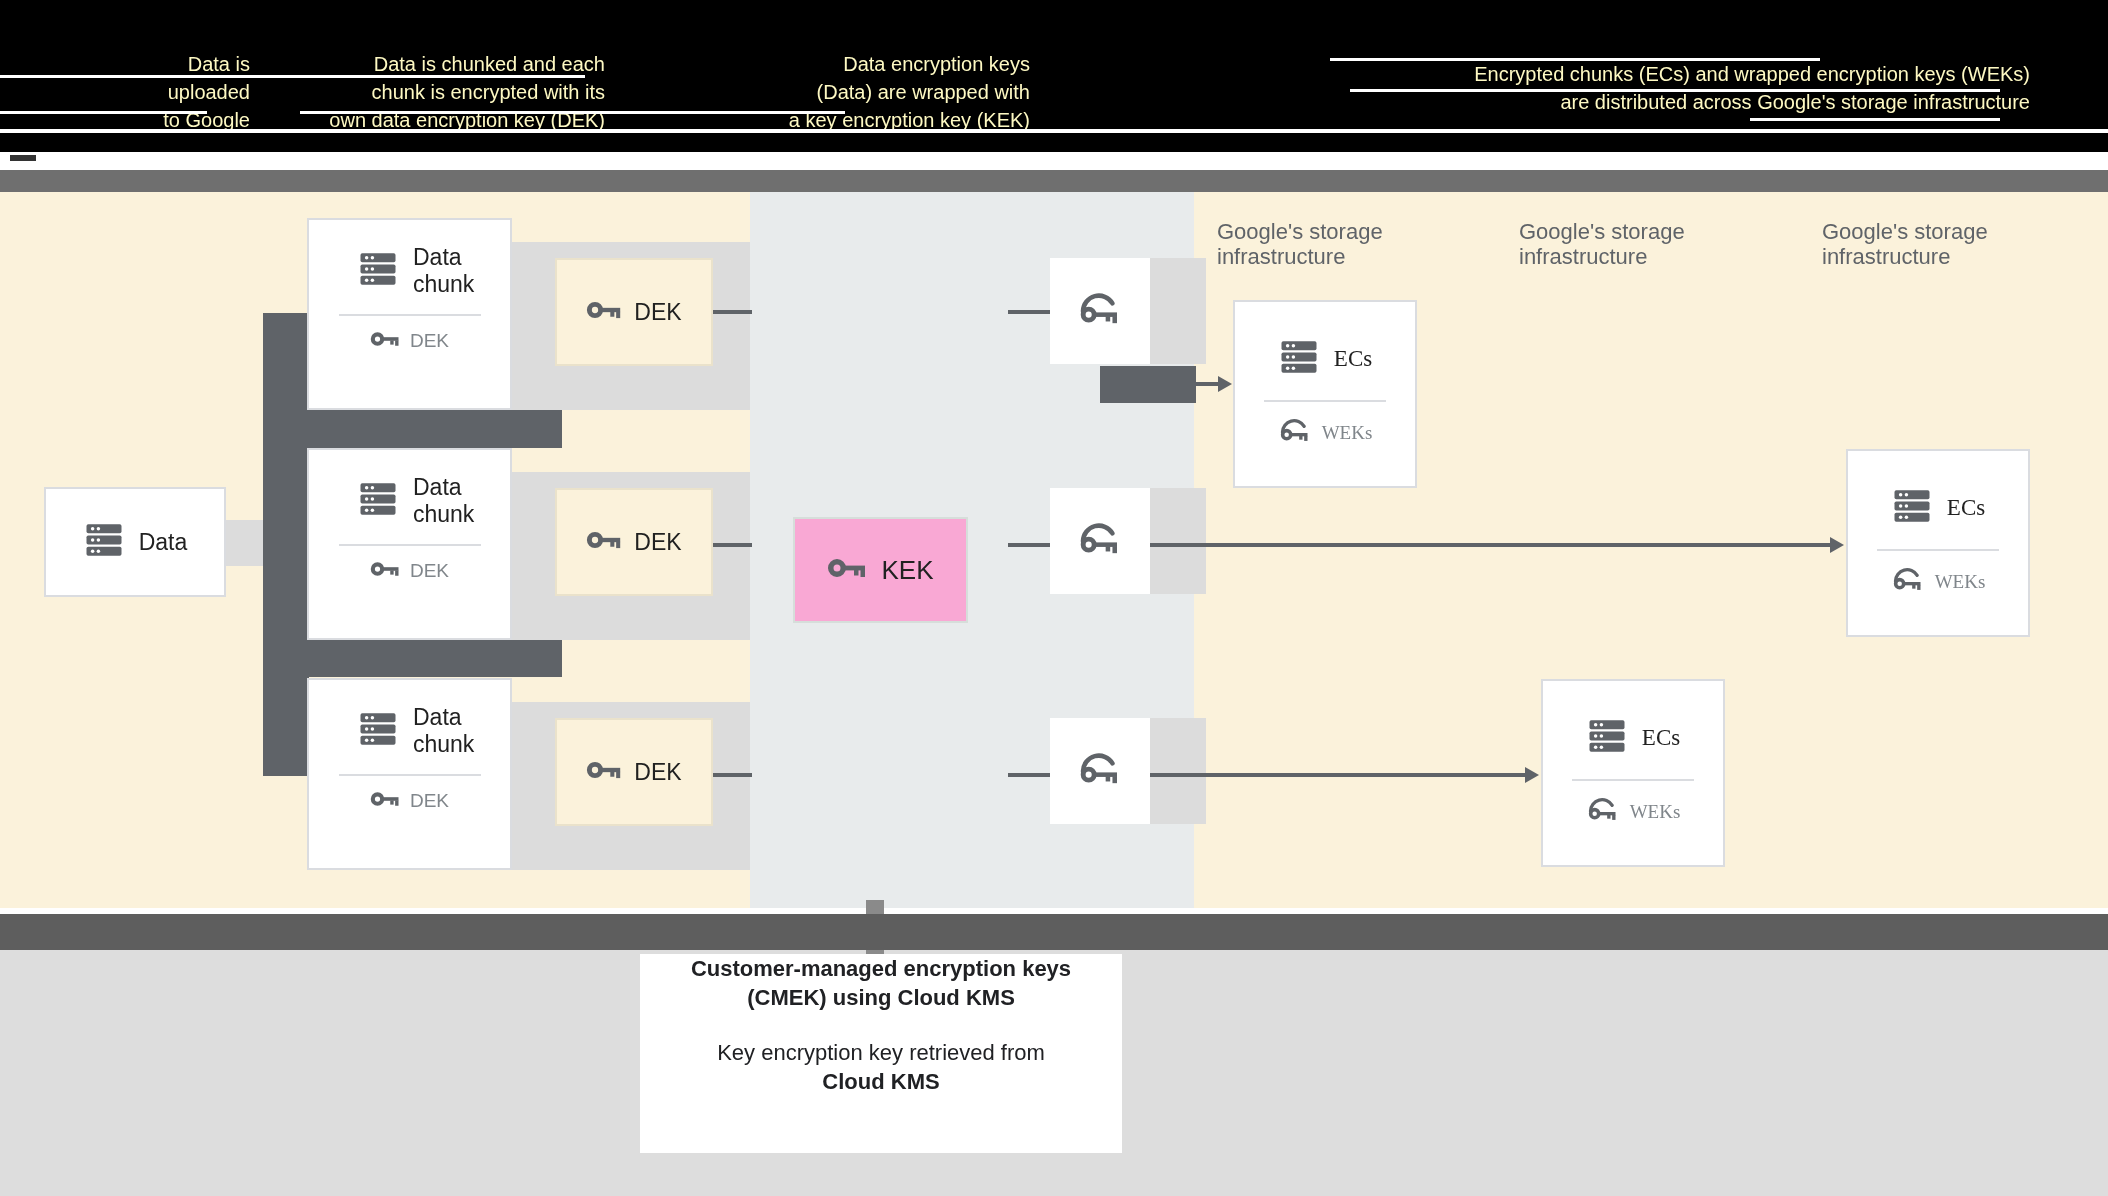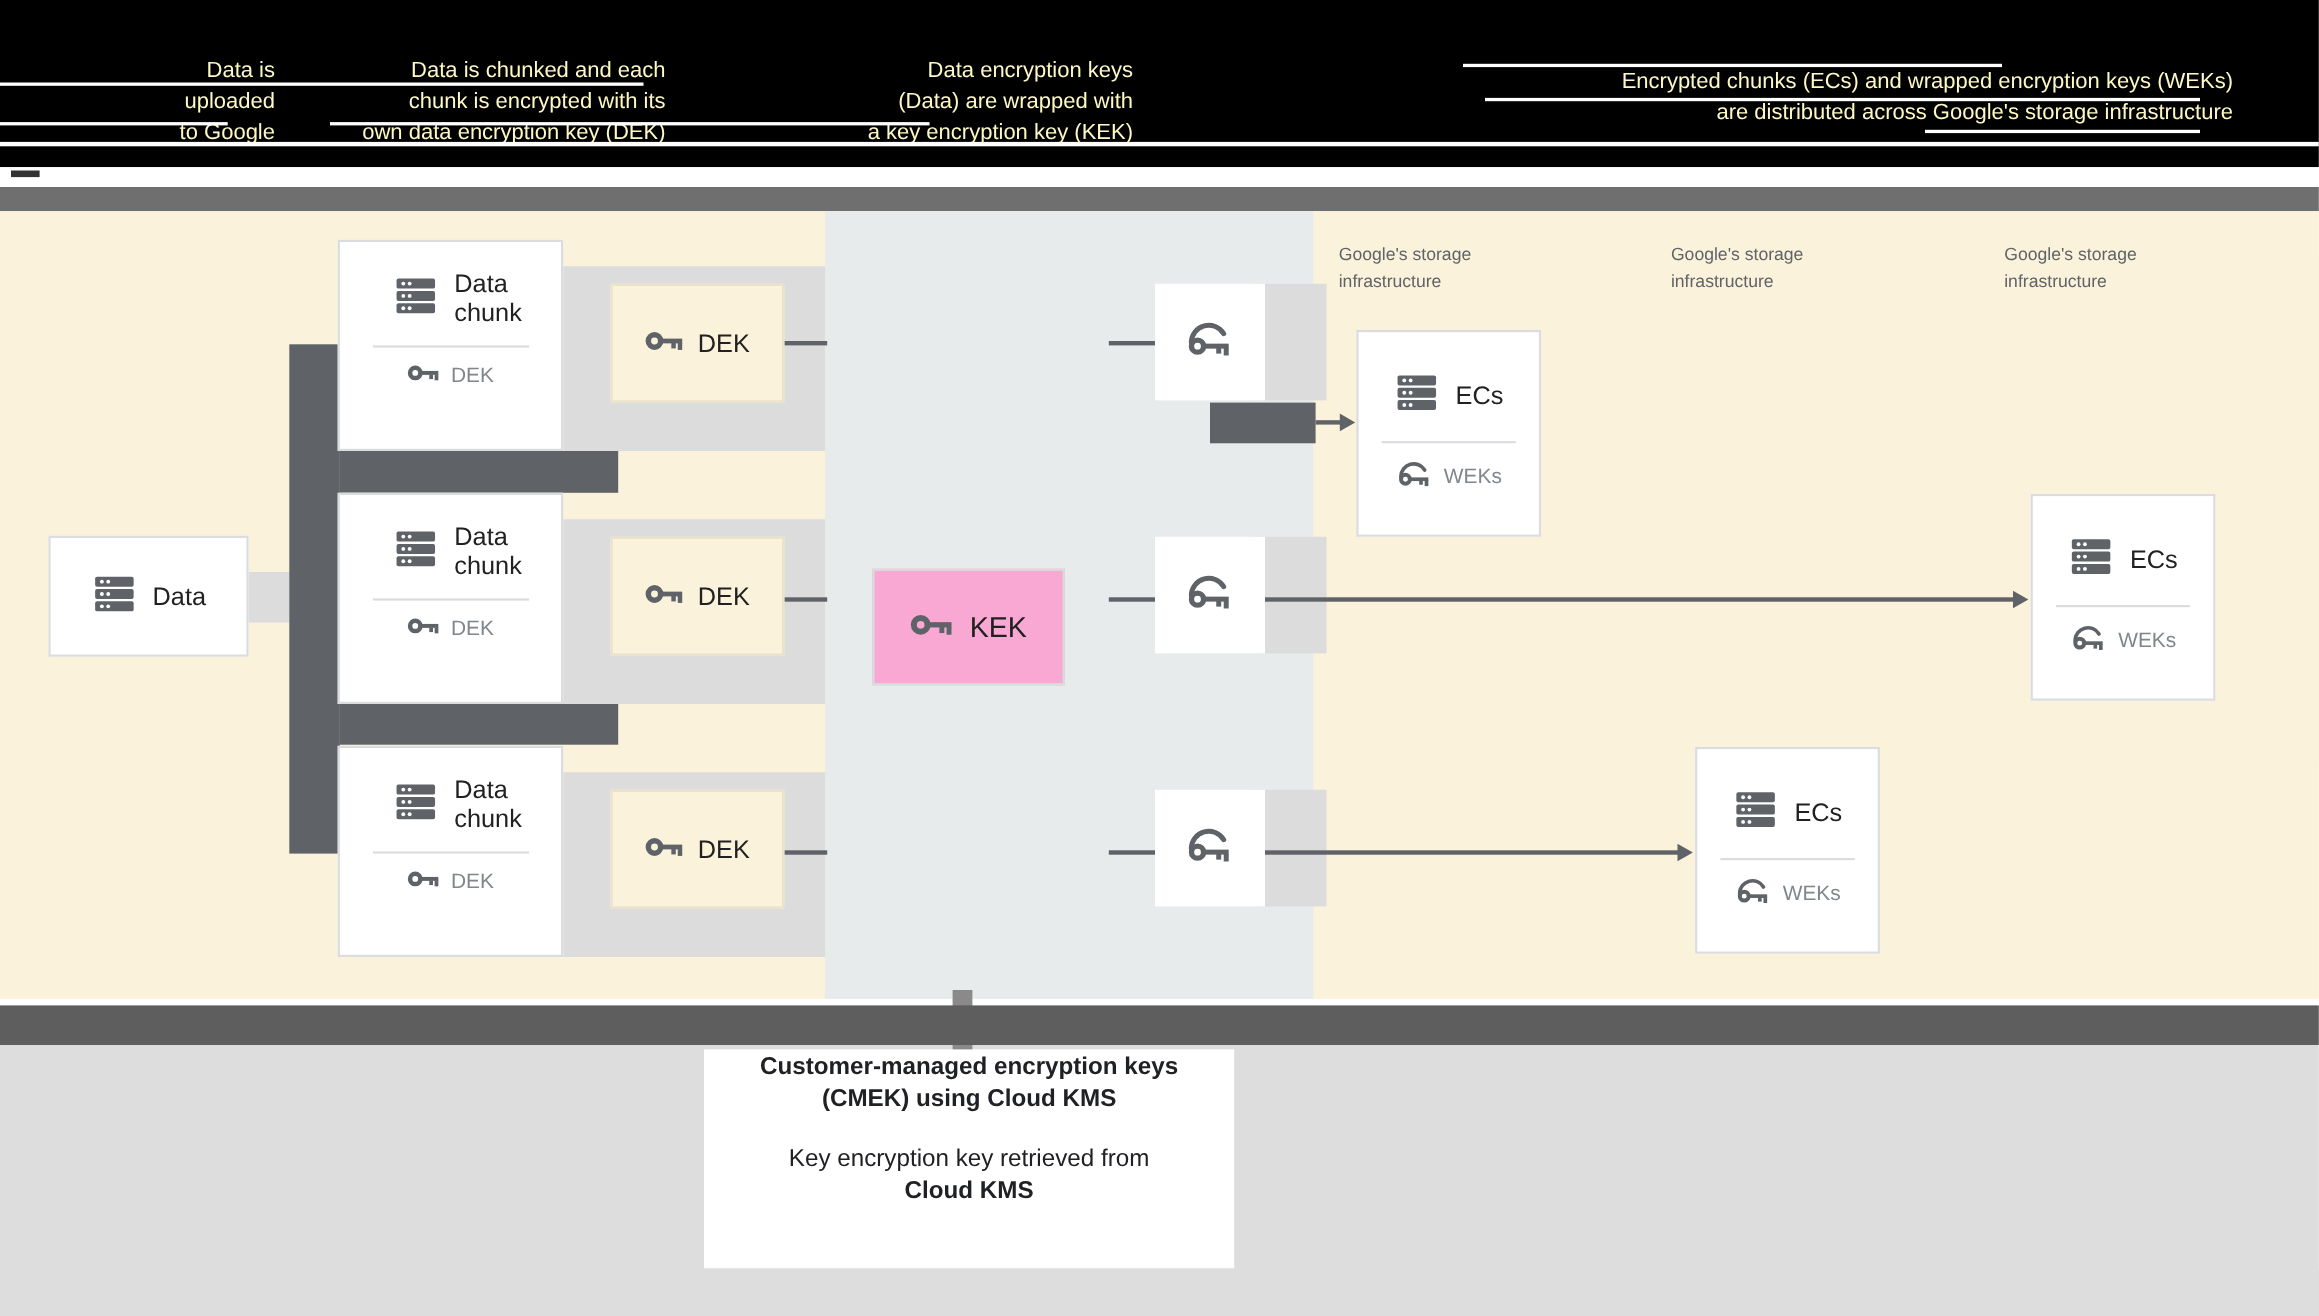--- a/index.html
+++ b/index.html
@@ -34,32 +34,32 @@
   .arrowhead{width:0;height:0;border-top:8px solid transparent;border-bottom:8px solid transparent;border-left:14px solid #5F6368;}
   
   .wbox{background:#ffffff;border:2px solid #DADCE0;box-sizing:border-box;}
   .databox{left:44px;top:487px;width:182px;height:110px;display:flex;align-items:center;justify-content:center;gap:14px;}
   .chunkbox{width:205px;height:192px;left:307px;}
   .dekbox{left:555px;width:158px;height:108px;background:#FBF2DB;border:2px solid #EAE2CB;box-sizing:border-box;
           display:flex;align-items:center;justify-content:center;gap:12px;}
   .kekbox{left:793px;top:517px;width:175px;height:106px;background:#f9a8d4;border:2px solid #D6DEDA;box-sizing:border-box;
           display:flex;align-items:center;justify-content:center;gap:14px;}
   .keybox{left:1050px;width:100px;height:106px;background:#ffffff;display:flex;align-items:center;justify-content:center;}
-  .ecbox{width:168px;height:188px;}
+  .ecbox{width:184px;height:188px;font-family:Liberation Serif, serif;}
   .label-main{font-size:23px;color:#212121;}
   .label-sub{font-size:19px;color:#80868B;}
   .boxrow{display:flex;align-items:center;justify-content:center;gap:12px;}
   .chunk-top{margin-top:24px;gap:14px;margin-left:23px;}
   .chunk-title{font-size:23px;color:#212121;line-height:27px;}
   .divider{height:2px;background:#DADCE0;margin:16px auto 0 auto;width:142px;}
   .chunk-key{margin-top:14px;gap:10px;}
   .ec-top{margin-top:34px;gap:14px;}
   .ec-divider{height:2px;background:#DADCE0;margin:18px auto 0 auto;width:122px;}
   .ec-key{margin-top:16px;gap:10px;}
-  .storage-label{font-size:16px;line-height:25px;color:#5F6368;}
+  .storage-label{font-size:22px;line-height:25px;color:#5F6368;}
   
   .caption-box{left:640px;top:954px;width:482px;height:199px;background:#ffffff;text-align:center;
                font-size:22px;line-height:29px;color:#202124;box-sizing:border-box;}
   .cap-bold{font-weight:bold;}
   .cap-gap{height:26px;}
 </style>
 </head>
 <body>
 
 <div class="abs hdr-black">

